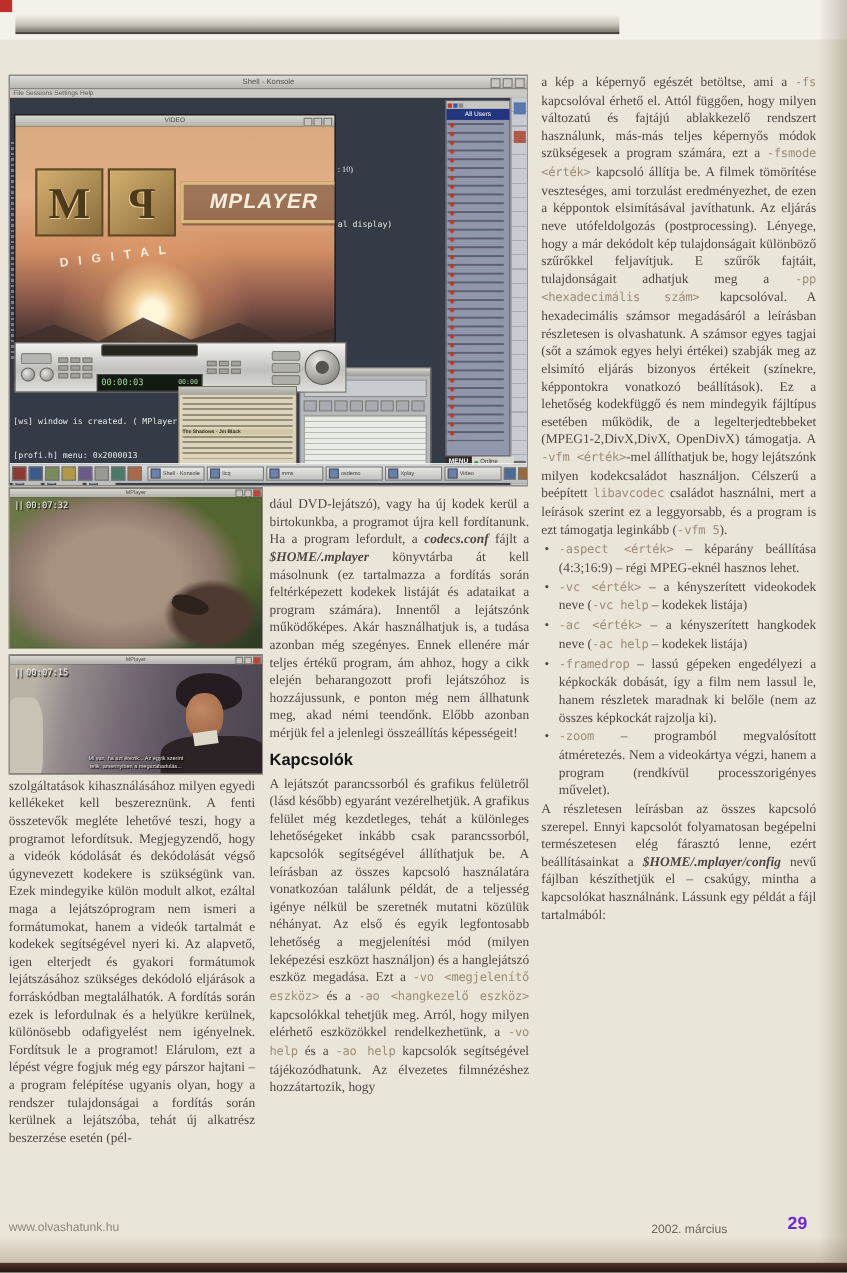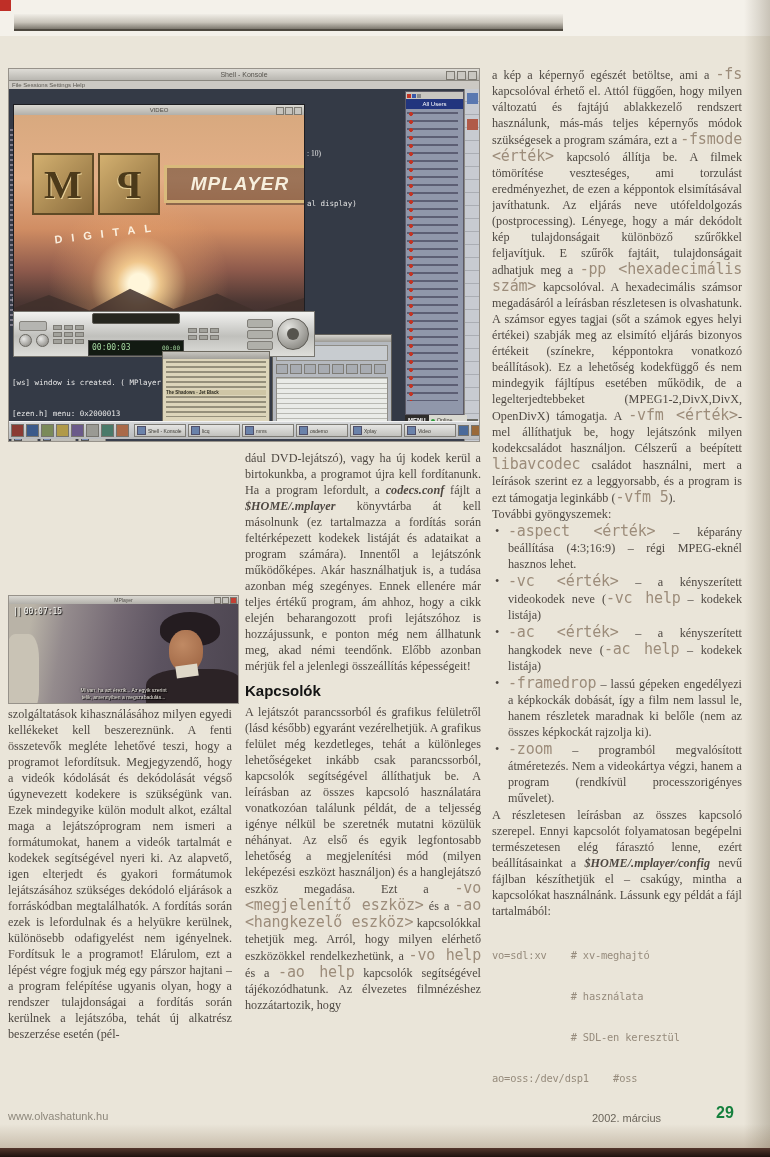--- a/index.html
+++ b/index.html
@@ -15,29 +15,29 @@
               background:linear-gradient(#e24a40,#a81b1d);display:flex;align-items:center;justify-content:center;}
   .header-tag span{color:#fff;font:italic bold 19px "Liberation Sans",sans-serif;letter-spacing:0;}
   .right-shadow{position:absolute;right:0;top:0;width:26px;height:1157px;
                 background:linear-gradient(to right,rgba(100,88,66,0) 0,rgba(100,88,66,.16) 55%,rgba(100,88,66,.30) 100%);z-index:40;}
   .bottom-shadow{position:absolute;left:0;top:1124px;width:770px;height:24px;
                  background:linear-gradient(to bottom,rgba(140,118,90,0),rgba(140,118,90,.35));z-index:41;}
   .bottom-bar{position:absolute;left:0;top:1148px;width:770px;height:9px;
               background:linear-gradient(#53362c,#1f120e);z-index:42;}
   .footer-site{position:absolute;left:8px;top:1110px;font:11px "Liberation Sans",sans-serif;color:#8d877b;}
   .footer-date{position:absolute;left:592px;top:1112px;font:11px "Liberation Sans",sans-serif;color:#6b655b;}
-  .footer-page{position:absolute;left:716px;top:1104px;font:bold 16px "Liberation Sans",sans-serif;color:#15803d;}
+  .footer-page{position:absolute;left:716px;top:1104px;font:bold 16px "Liberation Sans",sans-serif;color:#6d28d9;}
   
   .col{position:absolute;color:#4e4842;font-size:12.2px;line-height:16px;text-align:justify;overflow:hidden;}
   .col-left{left:8px;top:706px;width:224px;height:396px;}
   .col-mid{left:245px;top:450px;width:236px;height:656px;}
   .col-right{left:492px;top:66px;width:250px;height:1042px;}
   .col p{margin:0;}
   .col h2{font:bold 15px/18px "Liberation Sans",sans-serif;color:#141414;margin:8px 0 4px;}
-  .seg-c{font-family:"DejaVu Sans Mono",monospace;font-size:15px;color:#9c8c7a;letter-spacing:-.2px;}
+  .seg-c{font-family:"DejaVu Sans Mono",monospace;font-size:11px;color:#9c8c7a;letter-spacing:-.2px;}
   .seg-i{font-style:italic;font-weight:bold;}
   ul.gems{margin:1px 0 1px 0;padding:0;list-style:none;}
   ul.gems li{position:relative;padding-left:16px;margin:0 0 1px 0;}
   ul.gems li::before{content:"\2022";position:absolute;left:3px;top:0;color:#4e4842;}
   .codeblock{font:10.4px/13.6px "DejaVu Sans Mono",monospace;color:#968b7c;white-space:pre;margin-top:3px;letter-spacing:-.2px;}
   
   .shot1{position:absolute;left:8px;top:68px;width:470px;height:372px;border:1px solid #97928a;
          background:#3a3f4c;overflow:hidden;font-family:"Liberation Sans",sans-serif;}
   .s1-titlebar{position:absolute;left:0;top:0;width:100%;height:11px;
                background:linear-gradient(#dedcd6,#b9b7b1);display:flex;align-items:center;justify-content:center;
@@ -263,21 +263,21 @@
               <i></i>
             </div>
           <div class="sk-big">
               <i></i>
             </div>
         </div>
       </div>
 
       <div class="term">
         <div>[ws] window is created. ( MPlayer menu</div>
-        <div>[ezen.h] menu: 0x2000013</div>
+        <div>[profi.h] menu: 0x2000013</div>
         <div>[main] Depth on screen: 16</div>
         
         
         
         
         
       </div>
 
       <div class="plist">
         <div class="plist-tb"></div>
@@ -373,20 +373,34 @@
           <span>Video</span>
         </span>
       <span class="tray">
         <i style="background:#4a6a9a"></i>
         <i style="background:#9a6a3a"></i>
 
       </span>
     </div>
   </div>
 
+  <div class="shot-sm shot2">
+    <div class="sm-tb">
+      <span>MPlayer</span>
+      <span class="btns">
+          <i></i>
+          <i></i>
+          <i class="x"></i>
+        </span>
+    </div>
+    <div class="sm-body eleph">
+      <div class="mouth"></div>
+      <div class="tstamp"><b>||</b><span>00:07:32</span></div>
+    </div>
+  </div>
 
   <div class="shot-sm shot3">
     <div class="sm-tb">
       <span>MPlayer</span>
       <span class="btns">
           <i></i>
           <i></i>
           <i class="x"></i>
         </span>
     </div>
@@ -409,35 +423,28 @@
   </div>
 
   <div class="col col-mid">
     <p><span class="seg-t">dául DVD-lejátszó), vagy ha új kodek kerül a birtokunkba, a programot újra kell fordítanunk. Ha a program lefordult, a </span><span class="seg-i">codecs.conf</span><span class="seg-t"> fájlt a </span><span class="seg-i">$HOME/.mplayer</span><span class="seg-t"> könyvtárba át kell másolnunk (ez tartalmazza a fordítás során feltérképezett kodekek listáját és adataikat a program számára). Innentől a lejátszónk működőképes. Akár használhatjuk is, a tudása azonban még szegényes. Ennek ellenére már teljes értékű program, ám ahhoz, hogy a cikk elején beharangozott profi lejátszóhoz is hozzájussunk, e ponton még nem állhatunk meg, akad némi teendőnk. Előbb azonban mérjük fel a jelenlegi összeállítás képességeit!</span></p>
     <h2>Kapcsolók</h2>
     <p><span class="seg-t">A lejátszót parancssorból és grafikus felületről (lásd később) egyaránt vezérelhetjük. A grafikus felület még kezdetleges, tehát a különleges lehetőségeket inkább csak parancssorból, kapcsolók segítségével állíthatjuk be. A leírásban az összes kapcsoló használatára vonatkozóan találunk példát, de a teljesség igénye nélkül be szeretnék mutatni közülük néhányat. Az első és egyik legfontosabb lehetőség a megjelenítési mód (milyen leképezési eszközt használjon) és a hanglejátszó eszköz megadása. Ezt a </span><span class="seg-c">-vo &lt;megjelenítő eszköz&gt;</span><span class="seg-t"> és a </span><span class="seg-c">-ao &lt;hangkezelő eszköz&gt;</span><span class="seg-t"> kapcsolókkal tehetjük meg. Arról, hogy milyen elérhető eszközökkel rendelkezhetünk, a </span><span class="seg-c">-vo help</span><span class="seg-t"> és a </span><span class="seg-c">-ao help</span><span class="seg-t"> kapcsolók segítségével tájékozódhatunk. Az élvezetes filmnézéshez hozzátartozik, hogy</span></p>
   </div>
 
   <div class="col col-right">
     <p><span class="seg-t">a kép a képernyő egészét betöltse, ami a </span><span class="seg-c">-fs</span><span class="seg-t"> kapcsolóval érhető el. Attól függően, hogy milyen változatú és fajtájú ablakkezelő rendszert használunk, más-más teljes képernyős módok szükségesek a program számára, ezt a </span><span class="seg-c">-fsmode &lt;érték&gt;</span><span class="seg-t"> kapcsoló állítja be. A filmek tömörítése veszteséges, ami torzulást eredményezhet, de ezen a képpontok elsimításával javíthatunk. Az eljárás neve utófeldolgozás (postprocessing). Lényege, hogy a már dekódolt kép tulajdonságait különböző szűrőkkel feljavítjuk. E szűrők fajtáit, tulajdonságait adhatjuk meg a </span><span class="seg-c">-pp &lt;hexadecimális szám&gt;</span><span class="seg-t"> kapcsolóval. A hexadecimális számsor megadásáról a leírásban részletesen is olvashatunk. A számsor egyes tagjai (sőt a számok egyes helyi értékei) szabják meg az elsimító eljárás bizonyos értékeit (színekre, képpontokra vonatkozó beállítások). Ez a lehetőség kodekfüggő és nem mindegyik fájltípus esetében működik, de a legelterjedtebbeket (MPEG1-2,DivX,DivX, OpenDivX) támogatja. A </span><span class="seg-c">-vfm &lt;érték&gt;</span><span class="seg-t">-mel állíthatjuk be, hogy lejátszónk milyen kodekcsaládot használjon. Célszerű a beépített </span><span class="seg-c">libavcodec</span><span class="seg-t"> családot használni, mert a leírások szerint ez a leggyorsabb, és a program is ezt támogatja leginkább (</span><span class="seg-c">-vfm 5</span><span class="seg-t">).</span></p>
-    <p><span class="seg-t">További gyöngyszemek:</span></p>
     <ul class="gems">
       <li><span class="seg-c">-aspect &lt;érték&gt;</span><span class="seg-t"> – képarány beállítása (4:3;16:9) – régi MPEG-eknél hasznos lehet.</span></li>
       <li><span class="seg-c">-vc &lt;érték&gt;</span><span class="seg-t"> – a kényszerített videokodek neve (</span><span class="seg-c">-vc help</span><span class="seg-t"> – kodekek listája)</span></li>
       <li><span class="seg-c">-ac &lt;érték&gt;</span><span class="seg-t"> – a kényszerített hangkodek neve (</span><span class="seg-c">-ac help</span><span class="seg-t"> – kodekek listája)</span></li>
       <li><span class="seg-c">-framedrop</span><span class="seg-t"> – lassú gépeken engedélyezi a képkockák dobását, így a film nem lassul le, hanem részletek maradnak ki belőle (nem az összes képkockát rajzolja ki).</span></li>
       <li><span class="seg-c">-zoom</span><span class="seg-t"> – programból megvalósított átméretezés. Nem a videokártya végzi, hanem a program (rendkívül processzorigényes művelet).</span></li>
     </ul>
     <p><span class="seg-t">A részletesen leírásban az összes kapcsoló szerepel. Ennyi kapcsolót folyamatosan begépelni természetesen elég fárasztó lenne, ezért beállításainkat a </span><span class="seg-i">$HOME/.mplayer/config</span><span class="seg-t"> nevű fájlban készíthetjük el – csakúgy, mintha a kapcsolókat használnánk. Lássunk egy példát a fájl tartalmából:</span></p>
-    <div class="codeblock">
-      <div>vo=sdl:xv    # xv-meghajtó</div>
-      <div>             # használata</div>
-      <div>             # SDL-en keresztül</div>
-      <div>ao=oss:/dev/dsp1    #oss</div>
-    </div>
   </div>
 
   <div class="footer-site">www.olvashatunk.hu</div>
   <div class="footer-date">2002. március</div>
   <div class="footer-page">29</div>
 
   <div class="bottom-shadow"></div>
   <div class="bottom-bar"></div>
   <div class="right-shadow"></div>
 </div>

